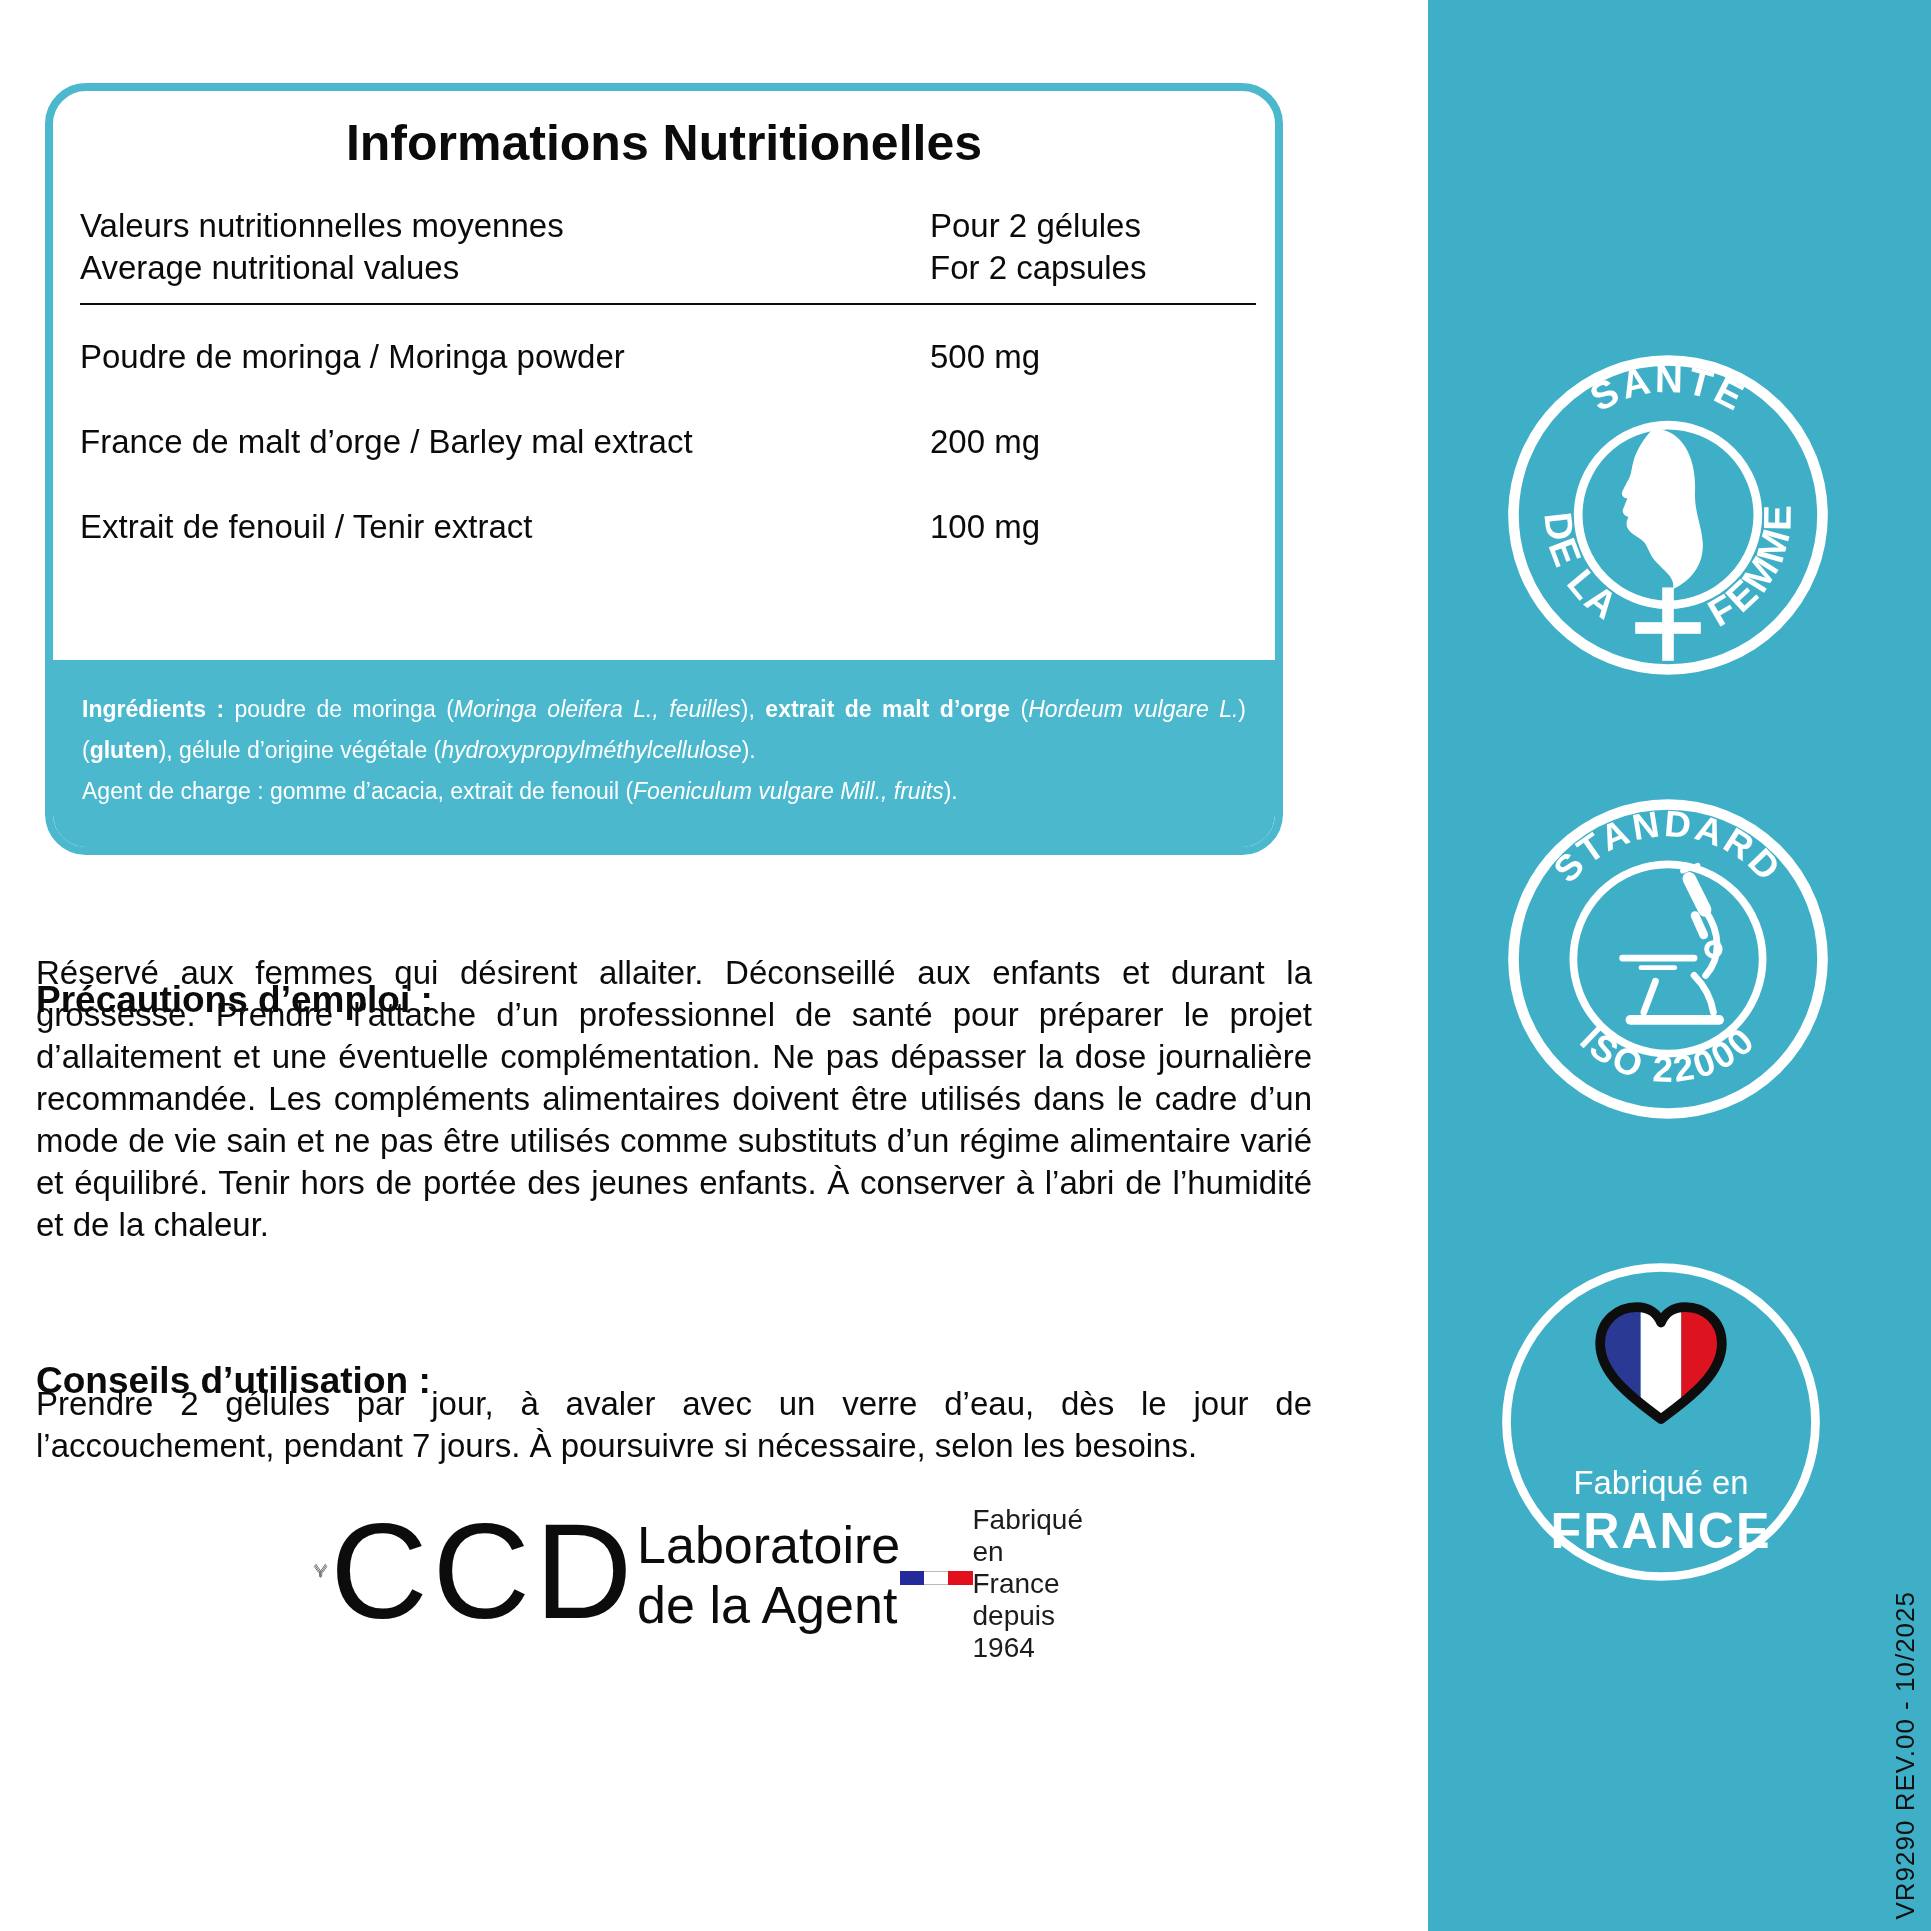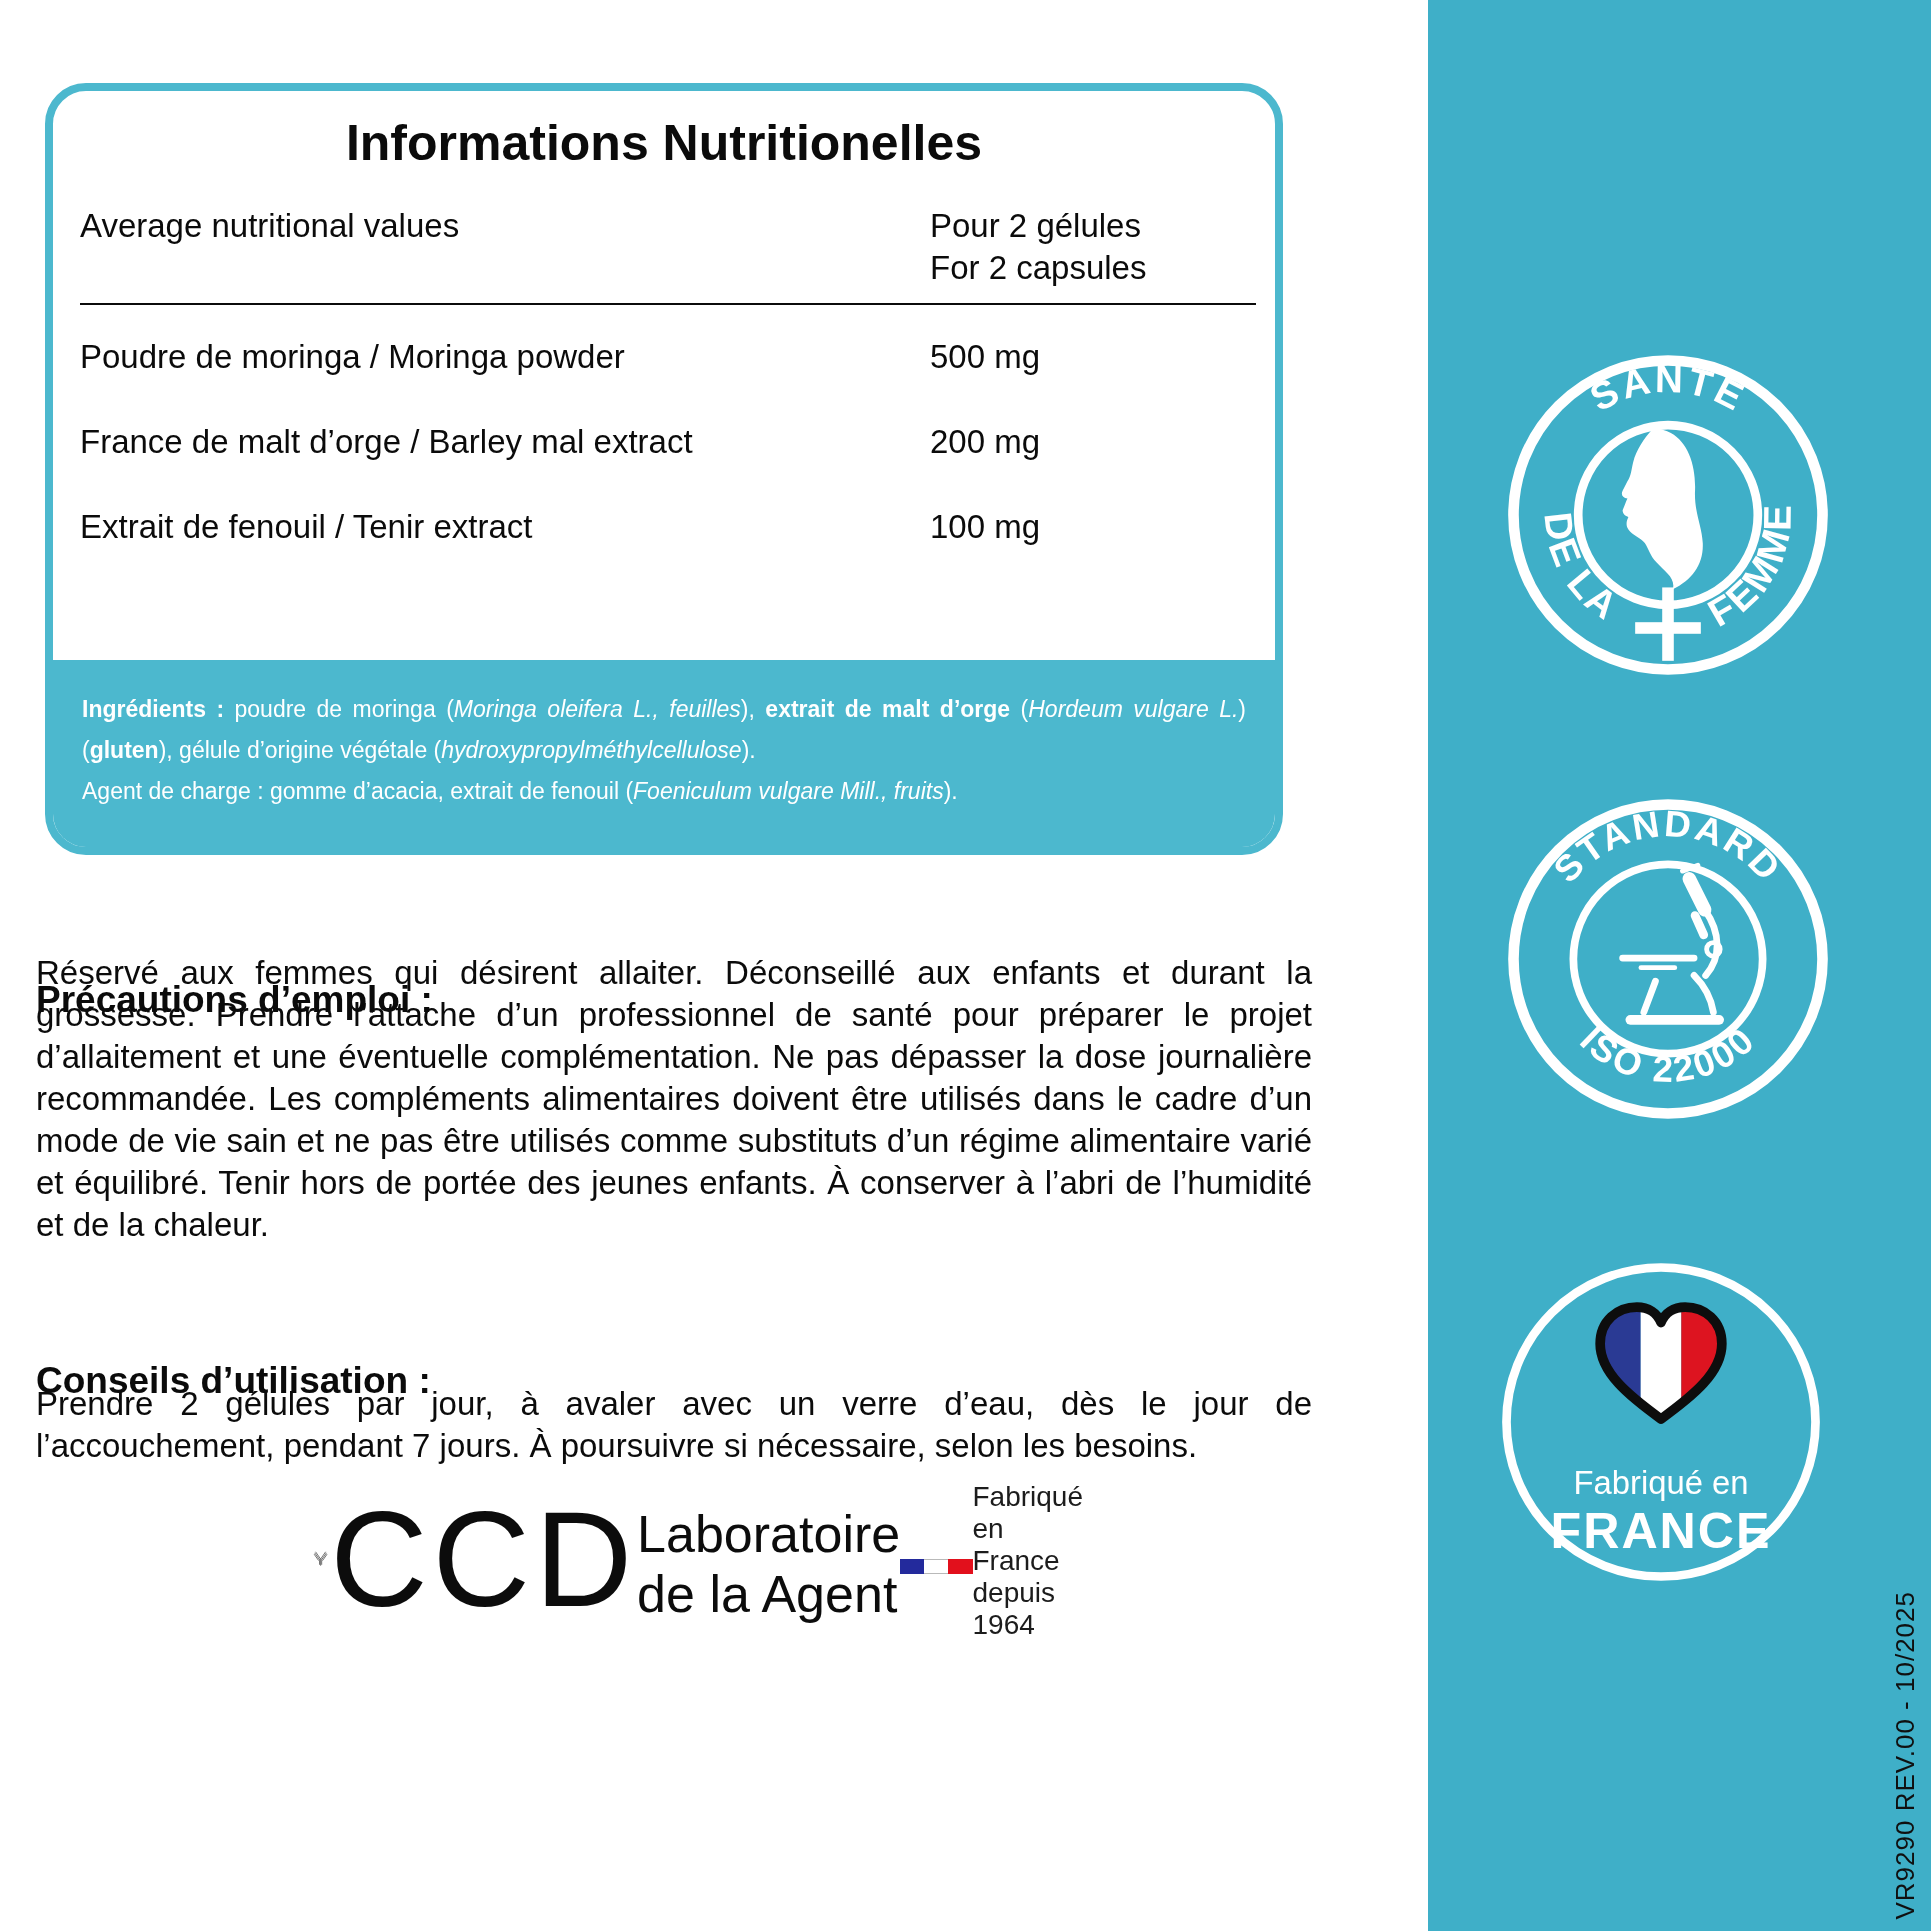--- a/index.html
+++ b/index.html
@@ -47,21 +47,21 @@
   
   .brand{position:absolute;left:311px;top:1475px;width:772px;
     display:flex;flex-direction:row;align-items:center;}
   .brand-name{font-size:135px;line-height:0.96;font-weight:400;letter-spacing:4.8px;color:#0c0c0c;margin-top:3.9px;}
   .brand-subtitle{font-size:52px;color:#0c0c0c;margin-top:11.6px;}
   .flag-bar{display:flex;width:546px;height:14.5px;margin-top:17.4px;}
   .flag-bar .fb{flex:1;}
   .fb.blue{background:#232A9C;}
   .fb.white{background:#ffffff;border-top:1px solid #b9b9b9;border-bottom:1px solid #b9b9b9;}
   .fb.red{background:#E2101C;}
-  .brand-tagline{font-size:28px;color:#1c1c1c;margin-top:6px;}
+  .brand-tagline{font-size:28px;color:#1c1c1c;margin-top:29px;}
 
   
   .sidebar{position:absolute;left:1428px;top:0;width:503px;height:1931px;background:#3FAFC8;}
   .badge{position:absolute;width:338px;height:338px;}
   #badge-sante{left:71px;top:346px;}
   #badge-iso{left:71px;top:790px;}
   #badge-france{left:64px;top:1253px;}
   .badge text{fill:#ffffff;font-family:"Liberation Sans","DejaVu Sans",sans-serif;}
   .version{
     position:absolute;right:9.7px;bottom:11.6px;
@@ -72,20 +72,21 @@
 </head>
 <body>
 
 <div class="label">
 
   <section class="nutri-box">
     <h1 class="nutri-title">Informations Nutritionelles</h1>
 
     <div class="thead">
       <div class="cell">
+        <div>Valeurs nutritionnelles moyennes</div>
         <div>Average nutritional values</div>
       </div>
       <div class="cell">
         <div>Pour 2 gélules</div>
         <div>For 2 capsules</div>
       </div>
     </div>
 
     <div class="divider"></div>
 

